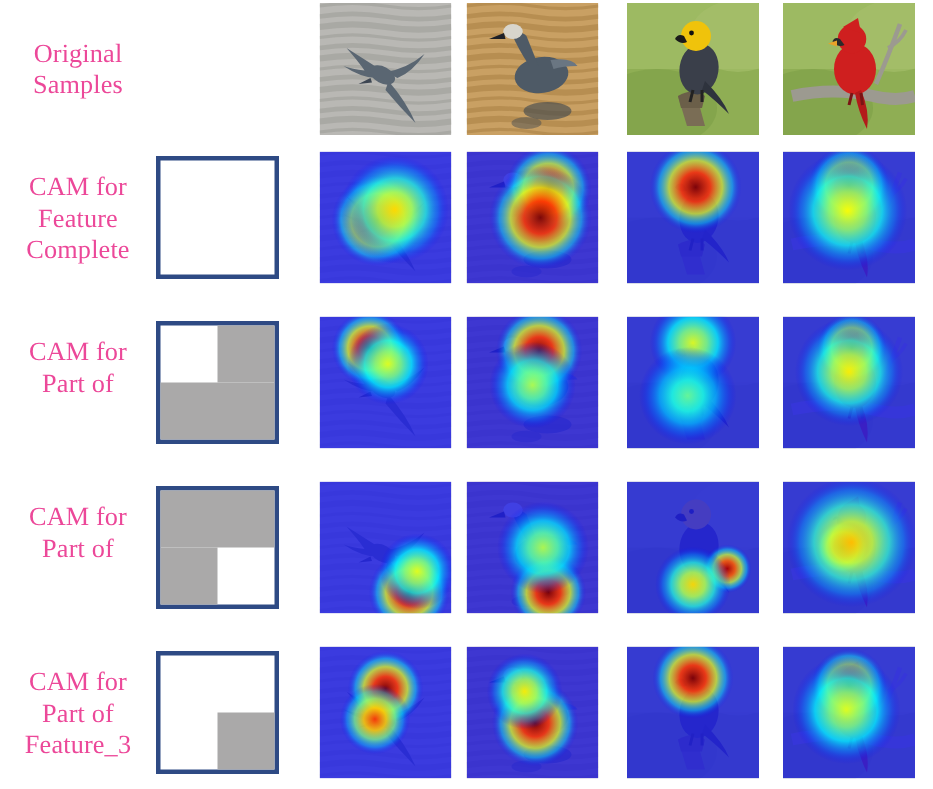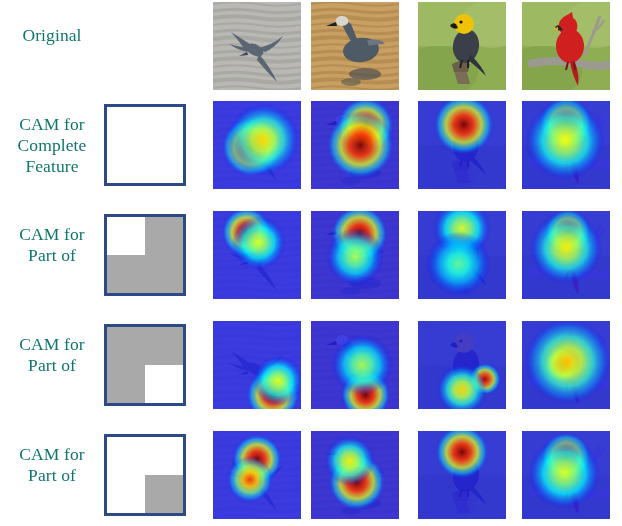--- a/index.html
+++ b/index.html
@@ -3,21 +3,21 @@
 <meta charset="utf-8">
 <style>
   html,body{margin:0;padding:0;background:#ffffff;}
   body{width:622px;height:526px;font-family:"Liberation Serif",serif;color:#000;overflow:hidden;}
   .figure{position:relative;width:622px;height:526px;}
 
   .row{position:absolute;left:0;width:622px;}
   .label{
     position:absolute;left:0;width:104px;
     text-align:center;font-family:"Liberation Serif",serif;
-    font-size:17.5px;line-height:21px;color:#0f766e;
+    font-size:17.5px;line-height:21px;color:#ec4899;
     letter-spacing:.1px;
   }
   .label .ln{display:block;white-space:nowrap;}
 
   .diagram{
     position:absolute;
     width:82px;height:82px;
     border:3px solid #2e4a84;
     background:#ffffff;
     box-sizing:border-box;
@@ -27,20 +27,21 @@
   .cell{position:absolute;width:88px;height:88px;overflow:hidden;background:#fff;}
   .cell svg{display:block;width:88px;height:88px;}
 </style>
 </head>
 <body>
 
 <div class="figure">
     <div class="row" style="top: 2px; height: 88px;">
       <div class="label" style="top: 23px;">
         <span class="ln">Original</span>
+        <span class="ln">Samples</span>
       </div>
       <div class="cell" style="left: 213px; top: 0px;">
         <svg viewBox="0 0 88 88" xmlns="http://www.w3.org/2000/svg">
           <rect width="88" height="88" fill="#b9b8b4"></rect>
           <path d="M0 2 Q 22 -1.5 44 2 T 88 2" stroke="#9d9c98" stroke-width="2" fill="none" opacity=".55"></path>
           <path d="M0 9 Q 22 5.5 44 9 T 88 9" stroke="#9d9c98" stroke-width="3" fill="none" opacity=".55"></path>
           <path d="M0 16 Q 22 12.5 44 16 T 88 16" stroke="#9d9c98" stroke-width="4" fill="none" opacity=".55"></path>
           <path d="M0 23 Q 22 19.5 44 23 T 88 23" stroke="#9d9c98" stroke-width="2" fill="none" opacity=".55"></path>
           <path d="M0 30 Q 22 26.5 44 30 T 88 30" stroke="#9d9c98" stroke-width="3" fill="none" opacity=".55"></path>
           <path d="M0 37 Q 22 33.5 44 37 T 88 37" stroke="#9d9c98" stroke-width="4" fill="none" opacity=".55"></path>
@@ -122,22 +123,22 @@
             <path d="M36 25 L30 27 L36 29 Z" fill="#e8a32a"></path>
             <path d="M52 58 Q 58 72 56 84 Q 50 72 48 60 Z" fill="#b31a1a"></path>
             <path d="M46 60 L44 68 M52 60 L53 68" stroke="#7a1414" stroke-width="2"></path>
           </g>
         </svg>
       </div>
     </div>
     <div class="row" style="top: 101px; height: 88px;">
       <div class="label" style="top: 13px;">
         <span class="ln">CAM for</span>
+        <span class="ln">Feature</span>
         <span class="ln">Complete</span>
-        <span class="ln">Feature</span>
       </div>
       <div class="diagram" style="left: 104px; top: 3px; border-color: rgb(46, 74, 132);"></div>
       <div class="cell" style="left: 213px; top: 0px;">
         <svg viewBox="0 0 88 88" xmlns="http://www.w3.org/2000/svg">
           <g opacity=".62">
             <rect width="88" height="88" fill="#b9b8b4"></rect>
             <path d="M0 2 Q 22 -1.5 44 2 T 88 2" stroke="#9d9c98" stroke-width="2" fill="none" opacity=".55"></path>
             <path d="M0 9 Q 22 5.5 44 9 T 88 9" stroke="#9d9c98" stroke-width="3" fill="none" opacity=".55"></path>
             <path d="M0 16 Q 22 12.5 44 16 T 88 16" stroke="#9d9c98" stroke-width="4" fill="none" opacity=".55"></path>
             <path d="M0 23 Q 22 19.5 44 23 T 88 23" stroke="#9d9c98" stroke-width="2" fill="none" opacity=".55"></path>
@@ -665,20 +666,21 @@
           <rect width="88" height="88" fill="rgb(0,0,229)" opacity=".72"></rect>
           <circle cx="39.6" cy="44" r="18.04" fill="url(#g22)"></circle>
           <circle cx="45.76" cy="40.48" r="43.296" fill="url(#g23)"></circle>
         </svg>
       </div>
     </div>
     <div class="row" style="top: 431px; height: 88px;">
       <div class="label" style="top: 13px;">
         <span class="ln">CAM for</span>
         <span class="ln">Part of</span>
+        <span class="ln">Feature_3</span>
       </div>
       <div class="diagram" style="left: 104px; top: 3px; border-color: rgb(46, 74, 132);">
         <div class="blk" style="left: 50%; top: 50%; width: 50%; height: 50%; background: rgb(170, 169, 169);"></div>
       </div>
       <div class="cell" style="left: 213px; top: 0px;">
         <svg viewBox="0 0 88 88" xmlns="http://www.w3.org/2000/svg">
           <g opacity=".62">
             <rect width="88" height="88" fill="#b9b8b4"></rect>
             <path d="M0 2 Q 22 -1.5 44 2 T 88 2" stroke="#9d9c98" stroke-width="2" fill="none" opacity=".55"></path>
             <path d="M0 9 Q 22 5.5 44 9 T 88 9" stroke="#9d9c98" stroke-width="3" fill="none" opacity=".55"></path>

